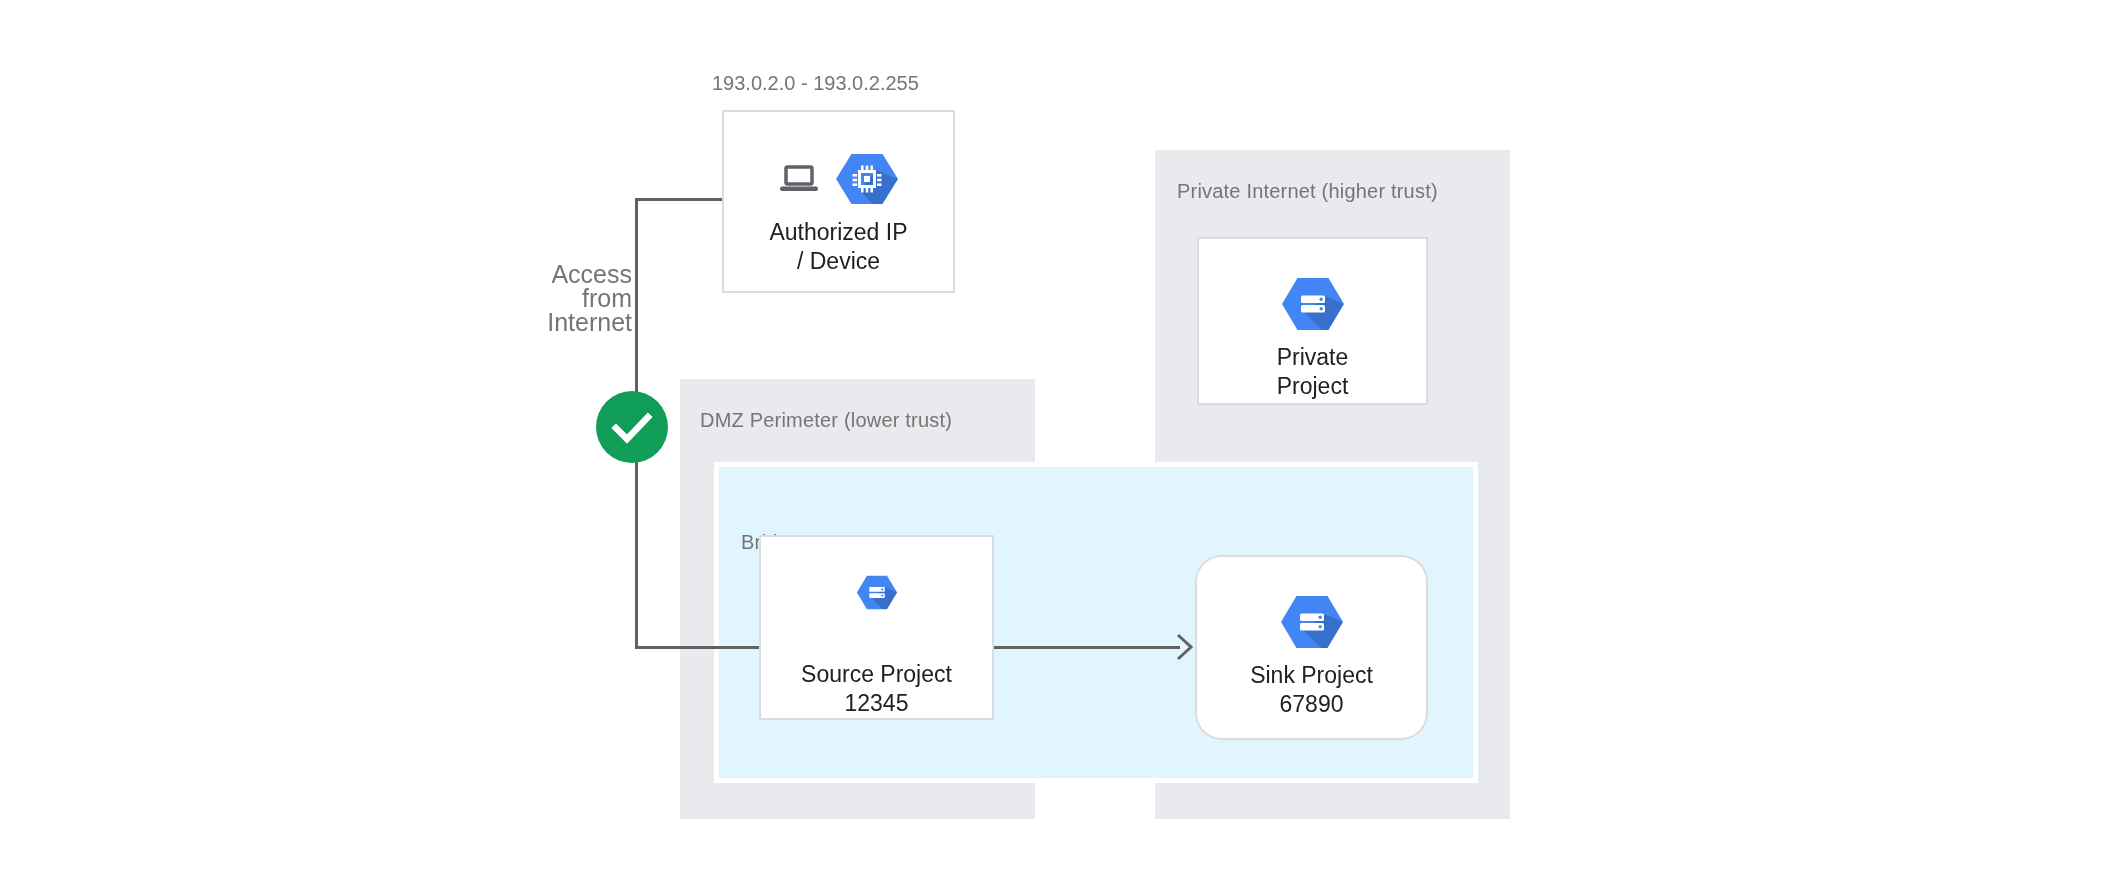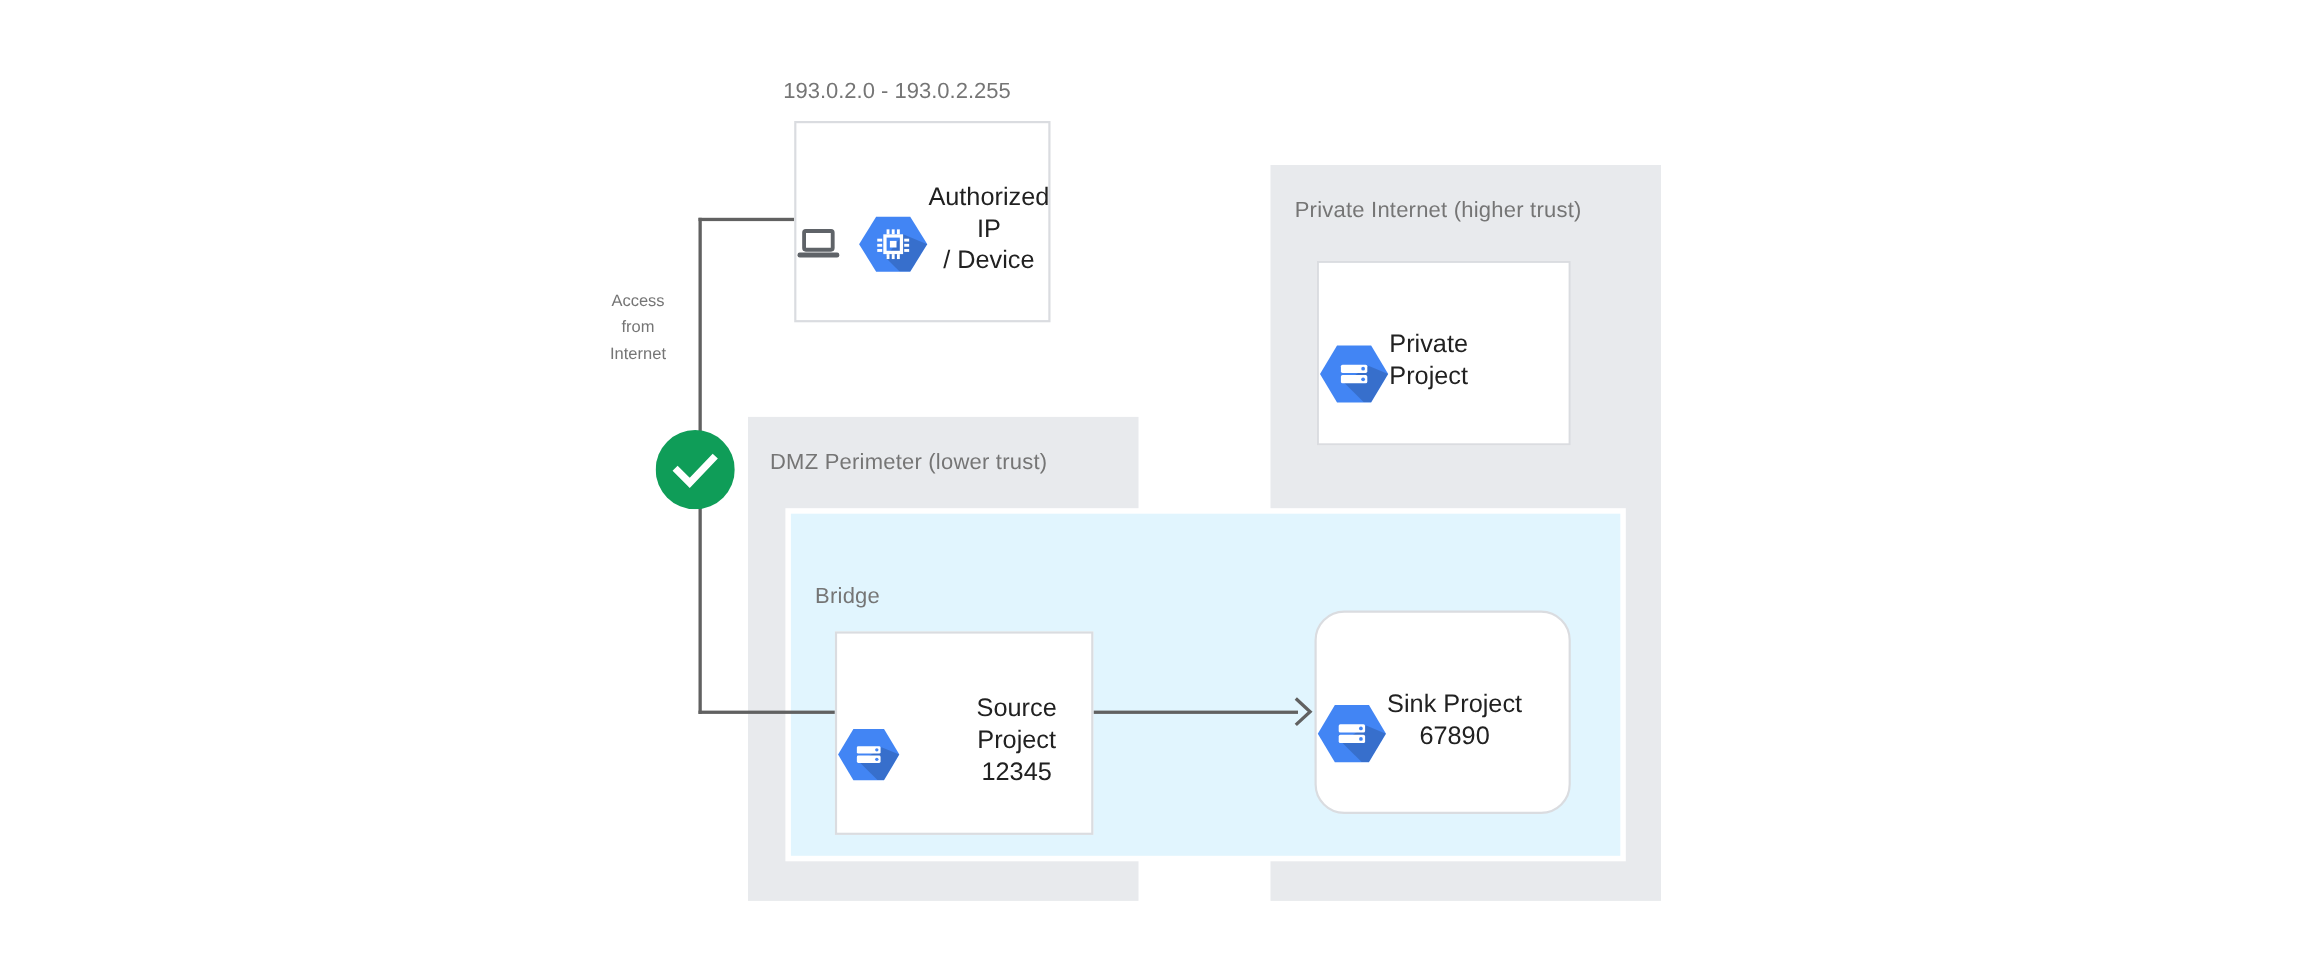--- a/index.html
+++ b/index.html
@@ -22,30 +22,30 @@
   .pre{white-space:pre-line;}
   
   .perimeter{background:var(--perimeter-bg);z-index:1;}
   .zone-label{position:absolute;font-size:20px;color:var(--label-gray);letter-spacing:.2px;}
   .bridge{background:var(--bridge-bg);box-shadow:0 0 0 5px #fff;z-index:2;}
   
   .line{background:var(--line);z-index:3;}
   
   .node{
     background:#fff;border:2px solid var(--node-border);box-sizing:border-box;
-    z-index:4;display:flex;align-items:center;
+    z-index:4;display:flex;flex-direction:column;align-items:center;
   }
   .node-label{
     font-size:23px;line-height:29px;color:var(--text-dark);text-align:center;margin-top:12px;
   }
   .icon-row{display:flex;align-items:center;gap:16px;margin-top:40px;height:54px;}
   .node .proj-icon{margin-top:38px;}
   
   .ip-label{font-size:20px;color:var(--label-gray);z-index:2;}
-  .access-label{font-size:15px;line-height:24px;color:var(--label-gray);text-align:center;z-index:2;}
+  .access-label{font-size:25px;line-height:24px;color:var(--label-gray);text-align:right;z-index:2;}
   
   .hex-fill{fill:var(--gcp-blue);}
   .hex-shadow{fill:#000;opacity:.16;}
   .white-fill{fill:#fff;}
   .blue-dot{fill:var(--gcp-blue);}
   .gray-fill{fill:var(--icon-gray);}
   .gray-stroke{stroke:var(--icon-gray);fill:none;}
   .check-circle{fill:var(--green);}
   .check-mark{stroke:#fff;stroke-width:6.5;fill:none;stroke-linecap:square;stroke-linejoin:miter;}
   .arrow-head{stroke:var(--line);stroke-width:3;fill:none;}
@@ -144,21 +144,21 @@
   </svg>
 
   <div class="abs node" style="left:1197px;top:237px;width:231px;height:168px;">
     <svg class="proj-icon" width="64" height="54" viewBox="0 0 64 54">
         <use href="#icon-project"></use>
       </svg>
     <div class="node-label pre">Private
 Project</div>
   </div>
 
-  <div class="abs node" style="left:759px;top:574px;width:235px;height:185px;gap:38px;">
+  <div class="abs node" style="left:759px;top:535px;width:235px;height:185px;gap:38px;">
     <svg class="proj-icon" width="64" height="54" viewBox="0 0 64 54">
         <use href="#icon-project"></use>
       </svg>
     <div class="node-label pre">Source Project
 12345</div>
   </div>
 
   <div class="abs node" style="left:1195px;top:555px;width:233px;height:185px;border-radius:27px;">
     <svg class="proj-icon" width="64" height="54" viewBox="0 0 64 54">
         <use href="#icon-project"></use>

